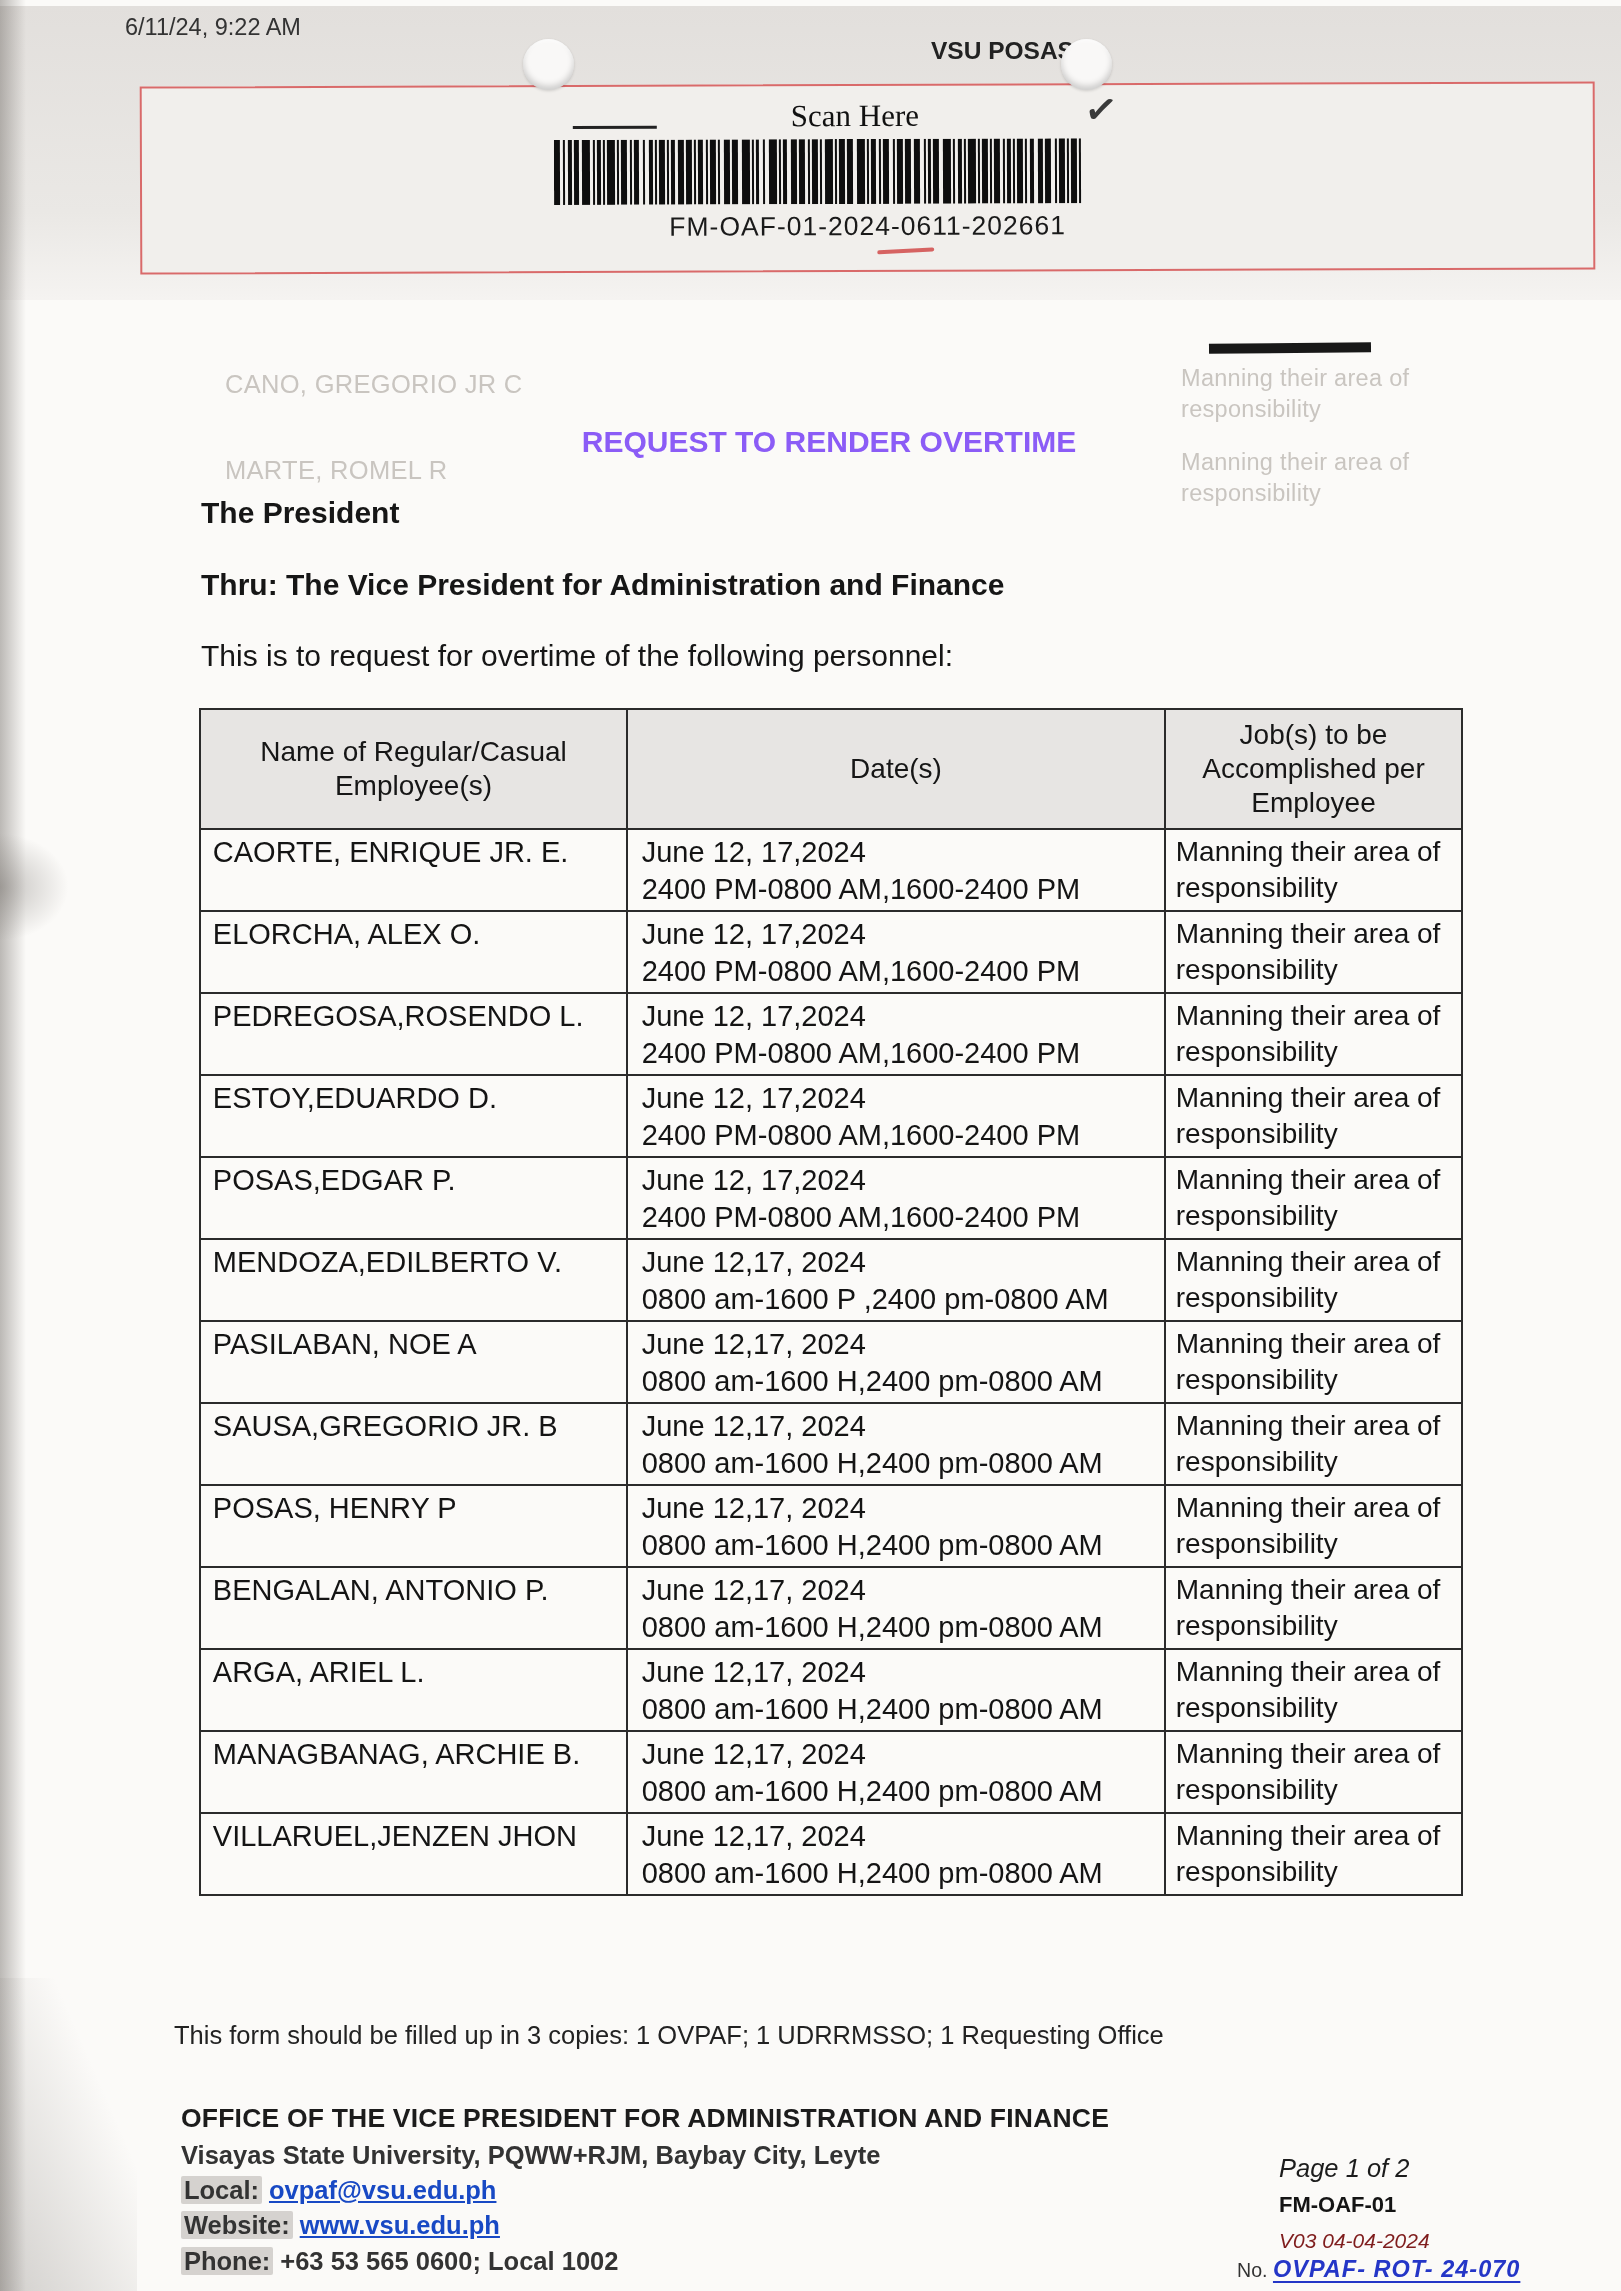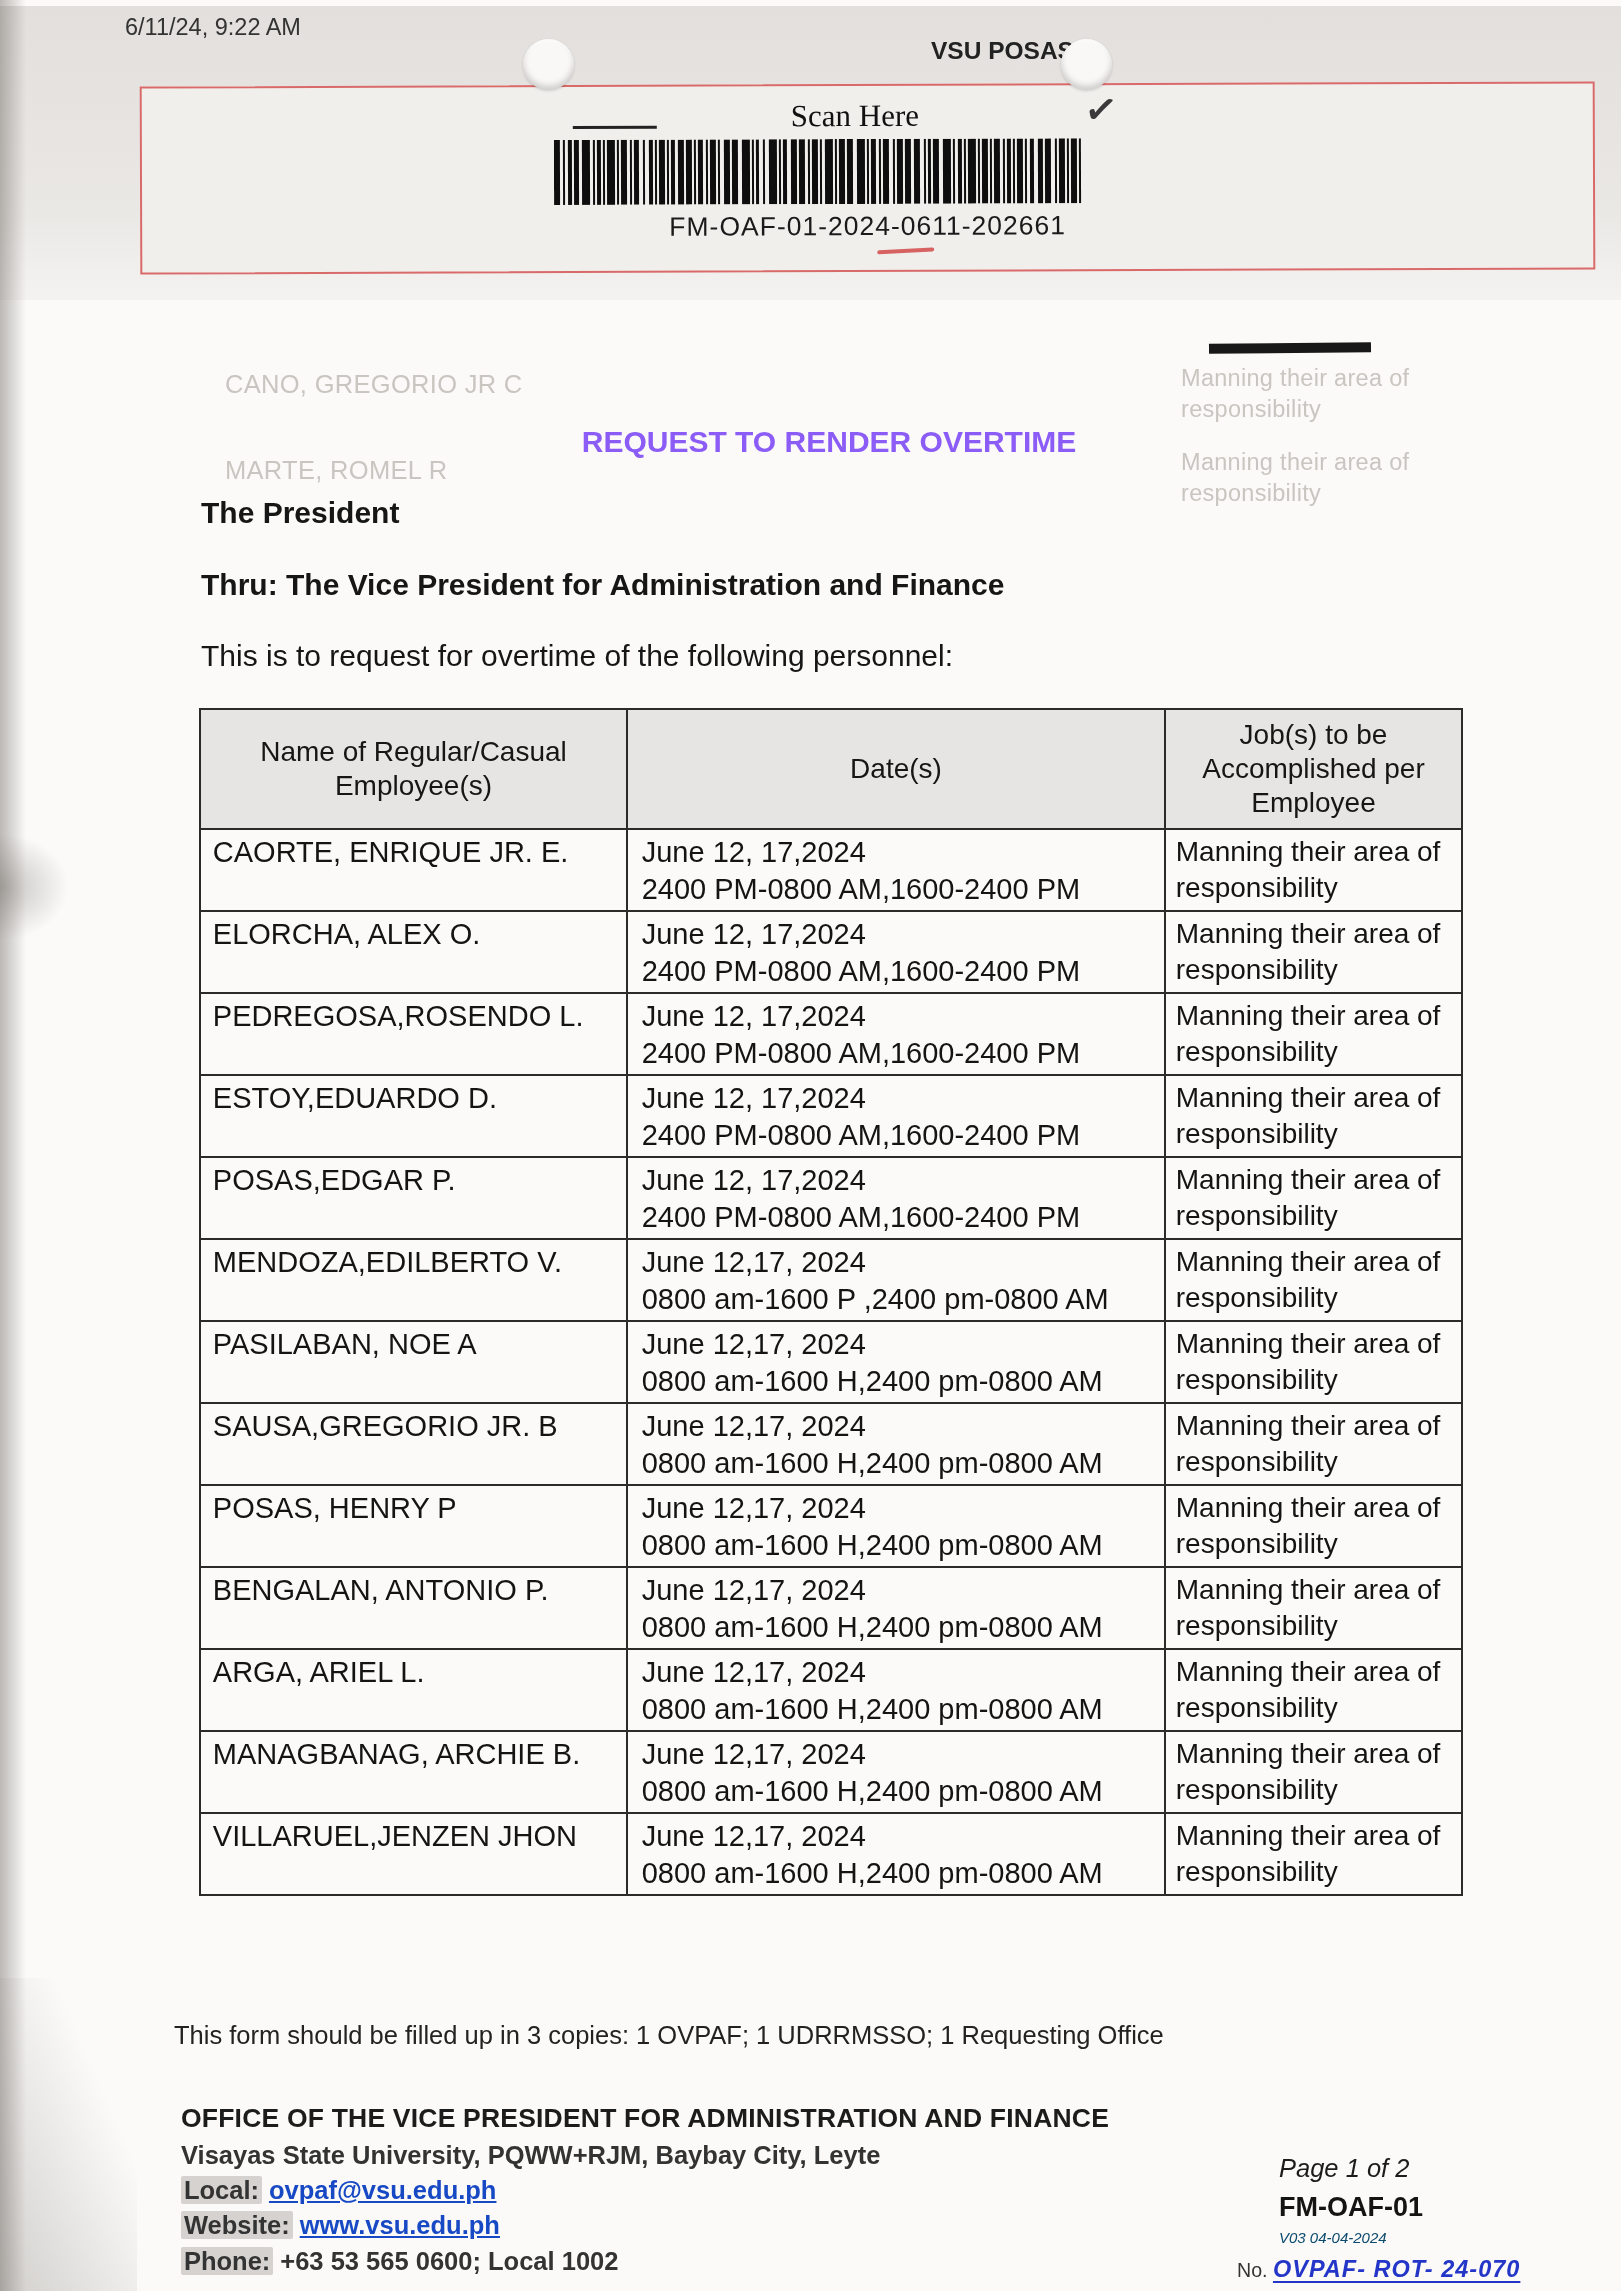--- a/index.html
+++ b/index.html
@@ -81,22 +81,22 @@
     font-weight:bold; color:#1c1c1c; letter-spacing:0.2px; }
   .footer-line { position:absolute; left:181px; font-size:25.5px; font-weight:600; color:#333; }
   .footer-address { top:2141px; }
   .footer-email { top:2176px; }
   .footer-website { top:2211px; }
   .footer-phone { top:2247px; }
   .footer-label { background:rgba(125,120,114,.30); padding:0 2.9px; border-radius:2px; }
   .footer-link { color:#1849c4; text-decoration:underline; cursor:pointer; font-weight:600; }
 
   .page-indicator { position:absolute; left:1279px; top:2154px; font-size:25.5px; font-style:italic; color:#1c1c1c; }
-  .form-code { position:absolute; left:1279px; top:2192px; font-size:27px; font-weight:bold; color:#141414; }
-  .form-version { position:absolute; left:1279px; top:2229px; font-size:15px; font-style:italic; color:#0c4a6e; }
+  .form-code { position:absolute; left:1279px; top:2192px; font-size:22px; font-weight:bold; color:#141414; }
+  .form-version { position:absolute; left:1279px; top:2229px; font-size:21px; font-style:italic; color:#7f1d1d; }
   .control-no { position:absolute; left:1237px; top:2256px; font-size:19.6px; color:#333; }
   .handwritten { color:#2436c7; font-size:23.5px; font-style:italic; font-weight:bold;
     letter-spacing:1px; text-decoration:underline; text-underline-offset:3.9px; }
 </style>
 </head>
 <body>
 
 <div class="page">
 
   <div class="top-band"></div>

